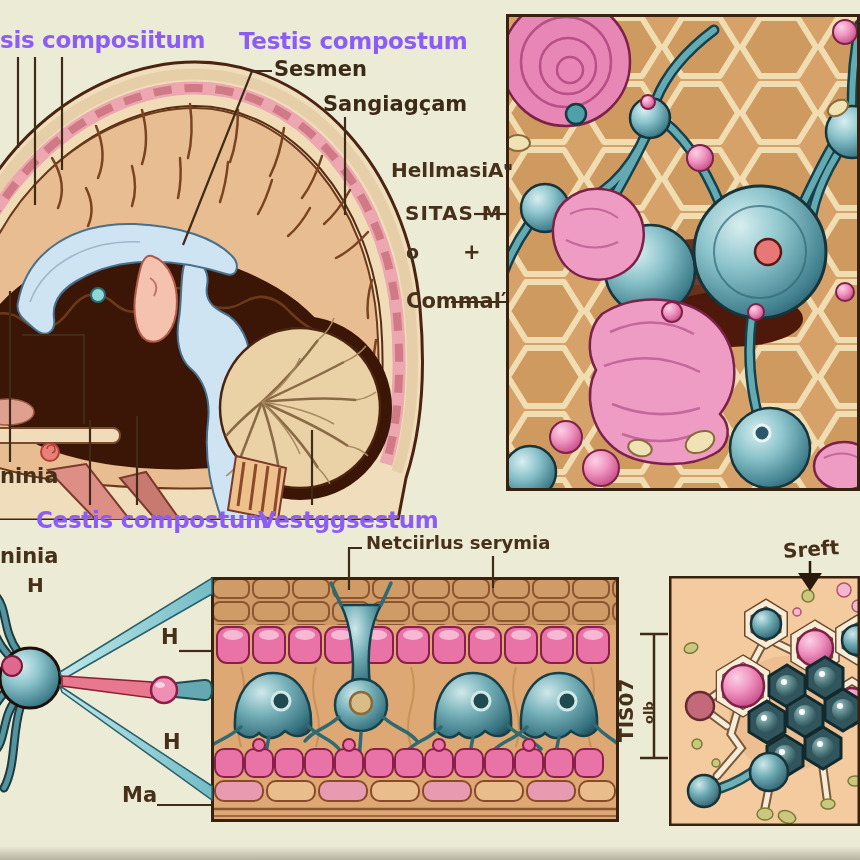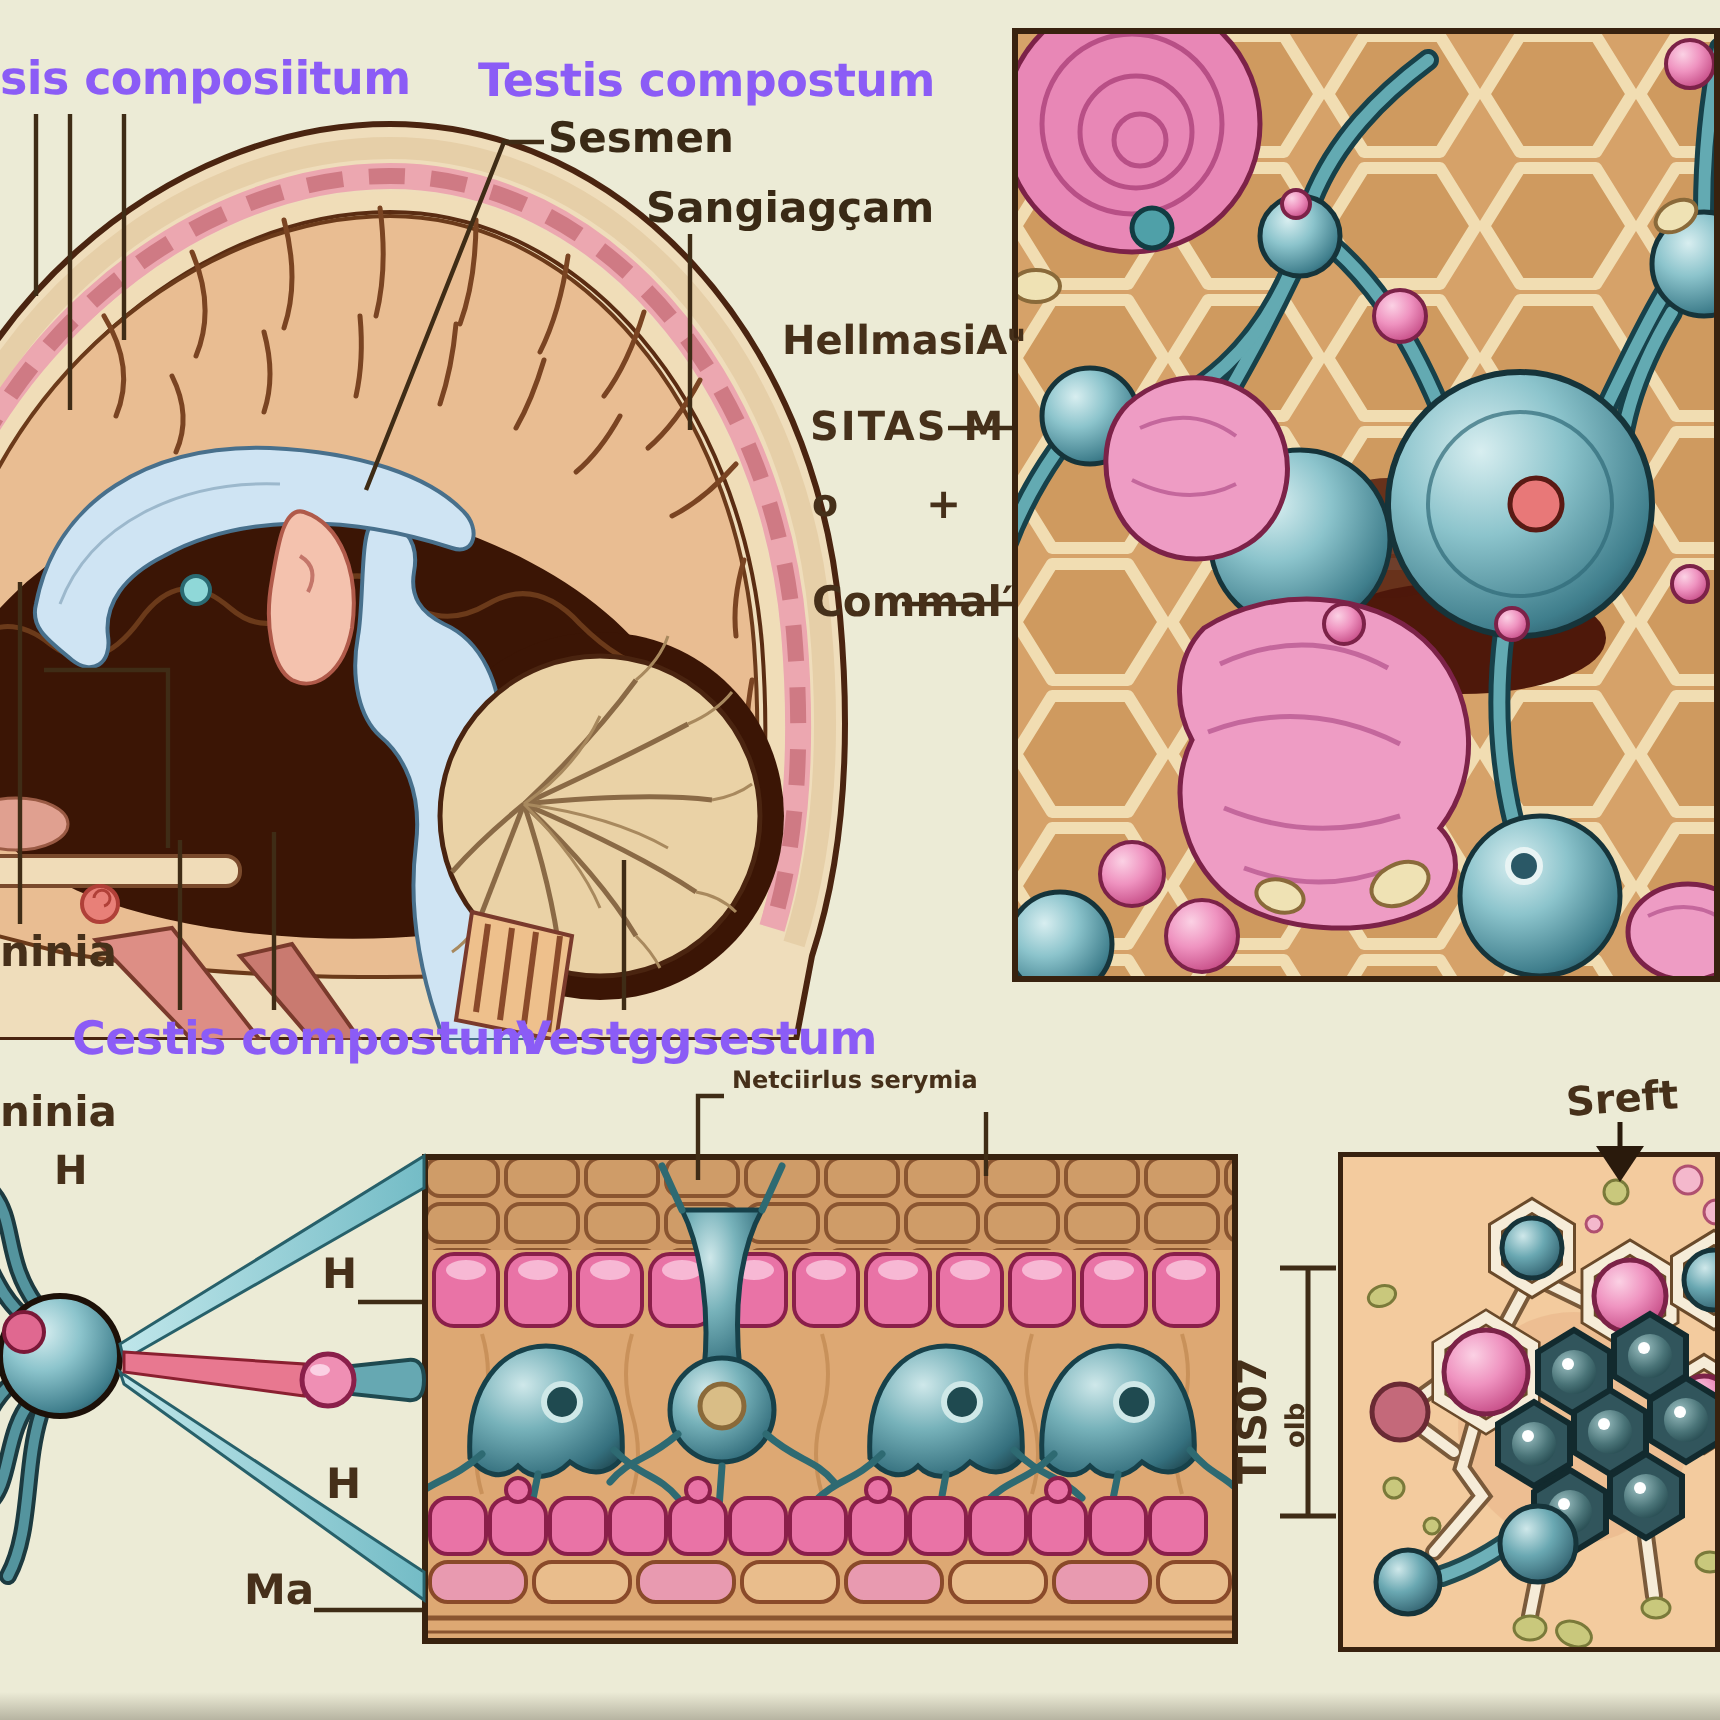--- a/index.html
+++ b/index.html
@@ -496,21 +496,21 @@
 <div class="lbl brown" style="left:391px;top:160px;font-size:20px">HellmasiAᵘ</div>
 <div class="lbl brown" style="left:405px;top:203px;font-size:20px;letter-spacing:1px">SITAS M</div>
 <div class="lbl brown" style="left:406px;top:243px;font-size:19px">o</div>
 <div class="lbl brown" style="left:463px;top:241px">+</div>
 <div class="lbl brown" style="left:406px;top:290px">Commal′</div>
 <div class="lbl brown" style="left:0px;top:465px">ninia</div>
 <div class="lbl black" style="left:36px;top:508px">Cestis compostum</div>
 <div class="lbl black" style="left:258px;top:508px">Vestggsestum</div>
 <div class="lbl brown" style="left:0px;top:545px">ninia</div>
 <div class="lbl brown" style="left:27px;top:575px;font-size:20px">H</div>
-<div class="lbl brown" style="left:366px;top:534px;font-size:12px">Netciirlus serymia</div>
+<div class="lbl brown" style="left:366px;top:534px;font-size:18px">Netciirlus serymia</div>
 <div class="lbl brown" style="left:161px;top:626px">H</div>
 <div class="lbl brown" style="left:163px;top:731px">H</div>
 <div class="lbl brown" style="left:122px;top:784px">Ma</div>
 <div class="lbl brown" style="left:783px;top:539px;font-size:20px;transform:rotate(-4deg)">Sreft</div>
 <div class="lbl brown rot" style="left:616px;top:742px;font-size:20px">TIS07</div>
 <div class="lbl brown rot" style="left:642px;top:724px;font-size:13px">olb</div>
 
 <div id="bottom-shade"></div>
 
 </body></html>

